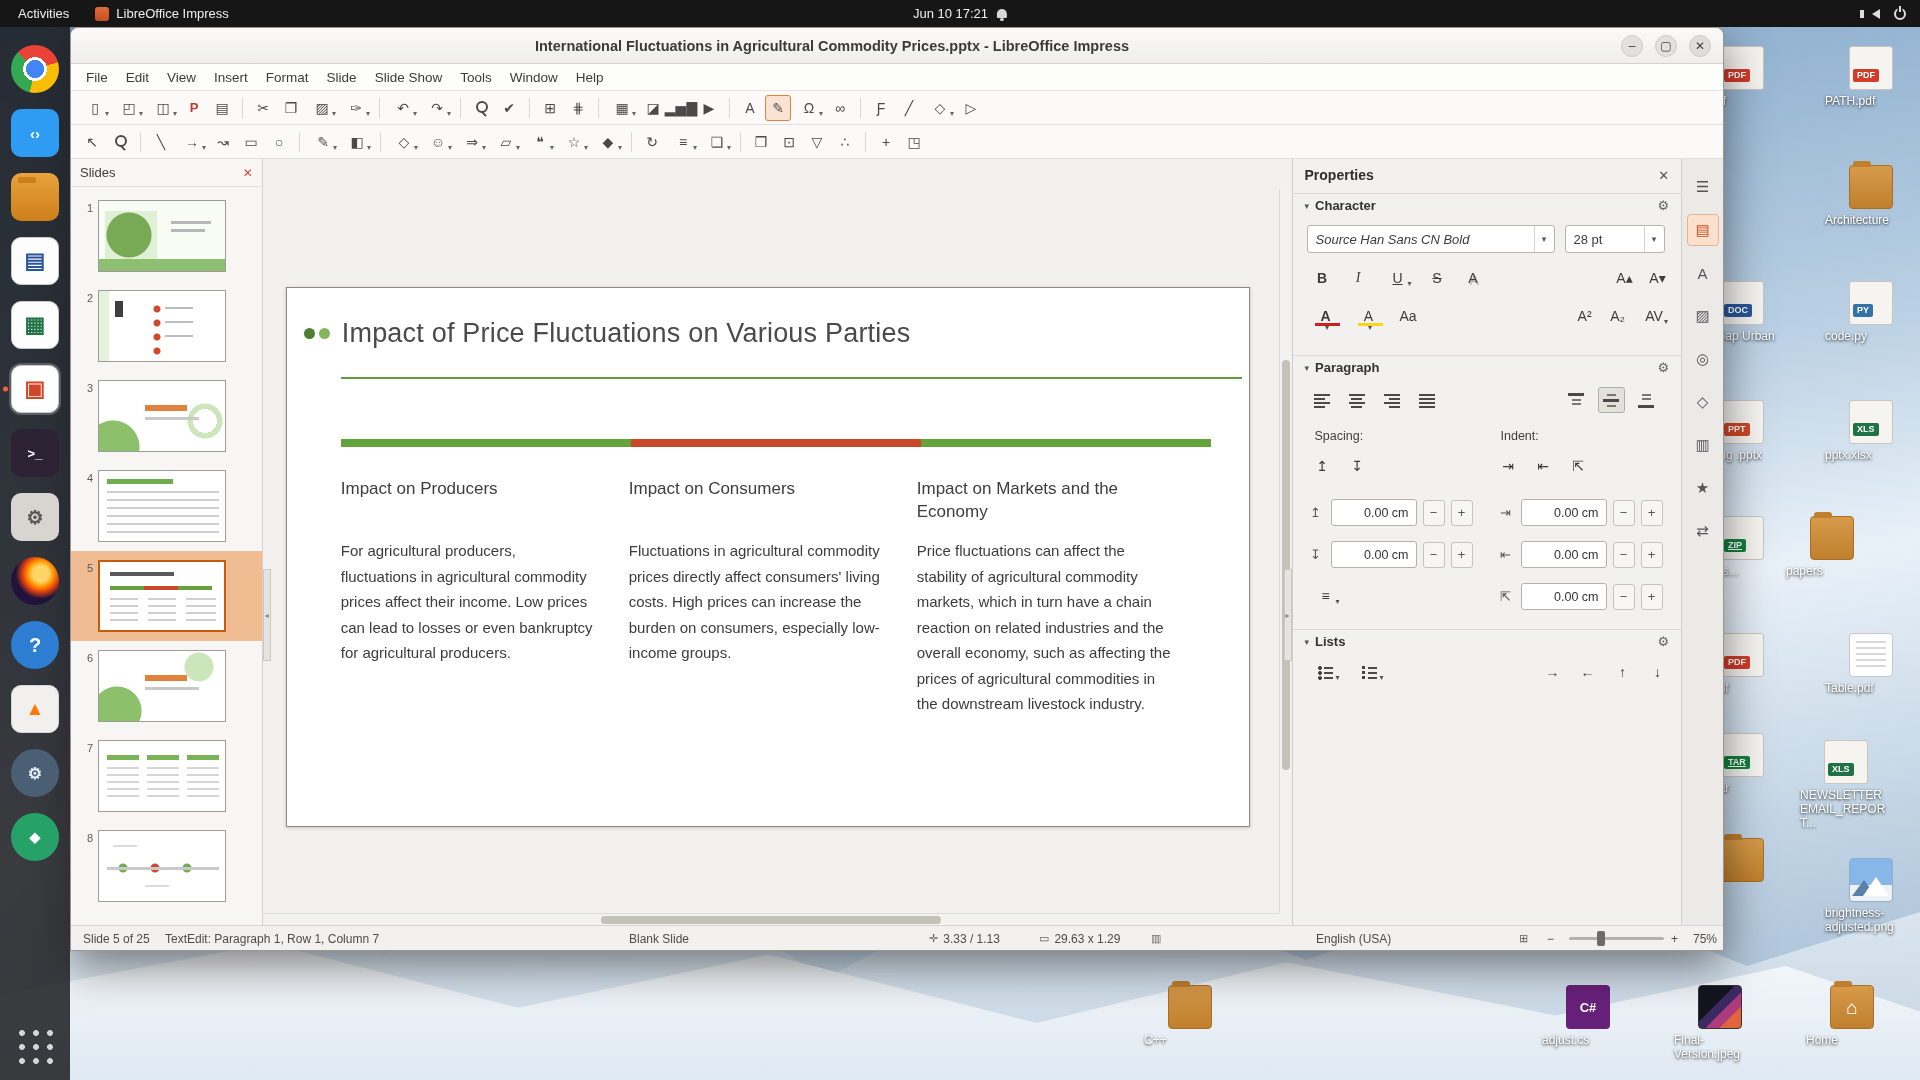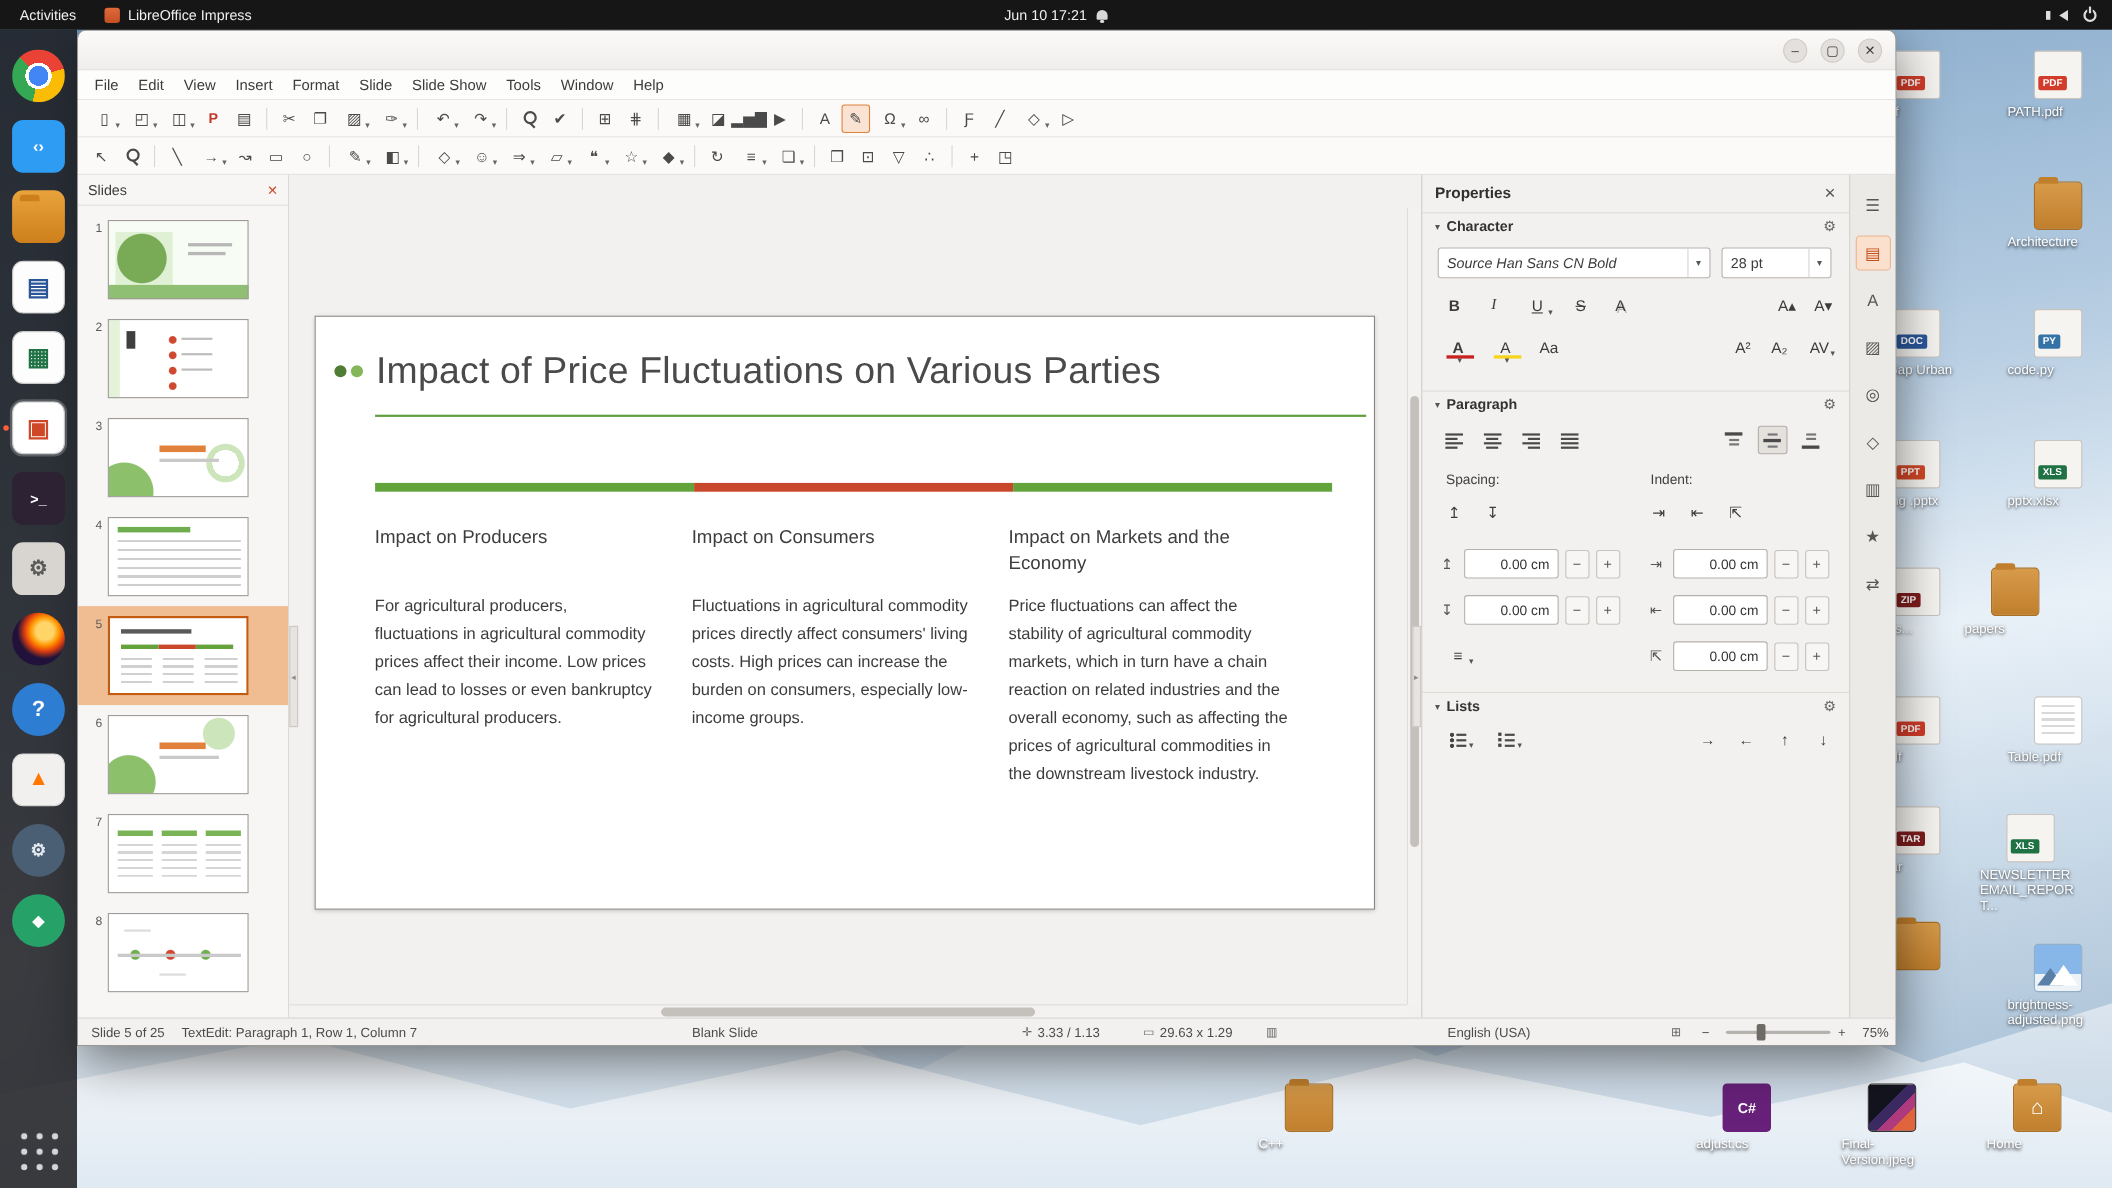--- a/index.html
+++ b/index.html
@@ -53,21 +53,21 @@
   
   .dicon{position:absolute;width:92px;z-index:2;cursor:default;}
   .dart{width:44px;height:44px;margin:0 auto 4px;position:relative;display:flex;align-items:flex-end;border-radius:4px;}
   .dart .g{font-size:9px;font-weight:bold;color:#fff;padding:2px 4px;border-radius:2px;margin:0 0 7px 3px;line-height:1;}
   .dart.pdf,.dart.docx,.dart.pptx,.dart.xlsx,.dart.py,.dart.archive{background:#f6f4f1;border:1px solid #c9c4be;border-radius:3px;}
   .dart.pdf .g{background:#d23c2a;}
   .dart.docx .g{background:#2b579a;}
   .dart.pptx .g{background:#d04727;}
   .dart.xlsx .g{background:#1f7244;}
   .dart.py .g{background:#3572a5;}
-  .dart.archive .g{background:#7f1d1d;}
+  .dart.archive .g{background:#15803d;text-decoration:underline;}
   .dart.pagedoc{background:#fff;border:1px solid #c6c6c6;}
   .dart.pagedoc::after{content:"";position:absolute;inset:7px 6px;background:repeating-linear-gradient(#d9d9d9 0 2px,transparent 2px 6px);}
   .dart.photo{background:linear-gradient(180deg,#86b7e8 0 62%,#eef3f8 62%);border:1px solid #93aec9;overflow:hidden;}
   .dart.photo::before{content:"";position:absolute;left:2px;bottom:5px;border-left:12px solid transparent;border-right:12px solid transparent;border-bottom:16px solid #5b80a8;}
   .dart.photo::after{content:"";position:absolute;right:3px;bottom:5px;border-left:13px solid transparent;border-right:13px solid transparent;border-bottom:19px solid #fff;}
   .dart.jpeg{background:linear-gradient(135deg,#14141f 0 42%,#3c2a63 42% 58%,#b03a7e 58% 74%,#e0653c 74%);border:1px solid #333;}
   .dart.folder,.dart.home{background:linear-gradient(#d79b4a,#c07f2d);border:1px solid #a96f24;}
   .dart.folder::before,.dart.home::before{content:"";position:absolute;top:-5px;left:3px;width:18px;height:6px;border-radius:3px 3px 0 0;background:#c07f2d;}
   .dart.home{align-items:center;justify-content:center;}
   .dart.home .g{background:none;font-size:19px;margin:0;padding:0;}
@@ -177,21 +177,21 @@
   
   #main{width:1030px;position:relative;background:#f2f1ef;}
   #viewtabs{height:30px;background:#f9f8f7;border-bottom:1px solid #dcdad8;display:flex;align-items:flex-end;padding-left:22px;gap:4px;}
   .vtab{padding:6px 14px 7px;font-size:13.5px;color:#4a4a4a;border-bottom:3px solid transparent;}
   .vtab.active{color:#111;border-bottom-color:#d0552a;font-weight:bold;}
   #canvas{position:absolute;left:0;top:30px;right:0;bottom:0;overflow:hidden;}
   #page{position:absolute;left:23px;top:98px;width:964px;height:540px;background:#fff;border:1px solid #8b8885;box-shadow:0 1px 4px rgba(0,0,0,.18);}
   #page .title-row{position:absolute;left:17px;top:30px;display:flex;align-items:center;}
   .bullet1{width:11px;height:11px;border-radius:50%;background:#4f7d33;display:inline-block;}
   .bullet2{width:11px;height:11px;border-radius:50%;background:#85b65a;display:inline-block;margin-left:4px;}
-  #slide-title{font-size:34px;color:#4a4a4a;margin-left:12px;white-space:nowrap;letter-spacing:.2px;}
+  #slide-title{font-size:27px;color:#4a4a4a;margin-left:12px;white-space:nowrap;letter-spacing:.2px;}
   #title-rule{position:absolute;left:54px;top:89px;width:901px;height:2px;background:#5f9e3f;}
   #slide-bar{position:absolute;left:54px;top:151px;width:870px;height:8px;display:flex;}
   .barseg{flex:1;}
   .barseg.g{background:#63a33c;}
   .barseg.r{background:#c9472a;}
   #slide-cols{position:absolute;left:54px;top:189px;display:flex;gap:33px;}
   .scol{width:255px;}
   .scol .chead{font-size:17px;color:#3d3d3d;line-height:23px;min-height:48px;}
   .scol .cbody{font-size:15px;color:#3c3c3c;line-height:25.5px;margin-top:13px;}
   
@@ -497,20 +497,21 @@
       </div>
 
       <div class="dock-item grid">
         <span class="g"></span>
       </div>
     </div>
 
   <div id="window">
 
     <div id="titlebar">
+      <div class="wtitle">International Fluctuations in Agricultural Commodity Prices.pptx - LibreOffice Impress</div>
       <div class="winbtns">
         <div class="wbtn">
             <span>–</span>
           </div>
         <div class="wbtn">
             <span>▢</span>
           </div>
         <div class="wbtn close">
             <span>✕</span>
           </div>

